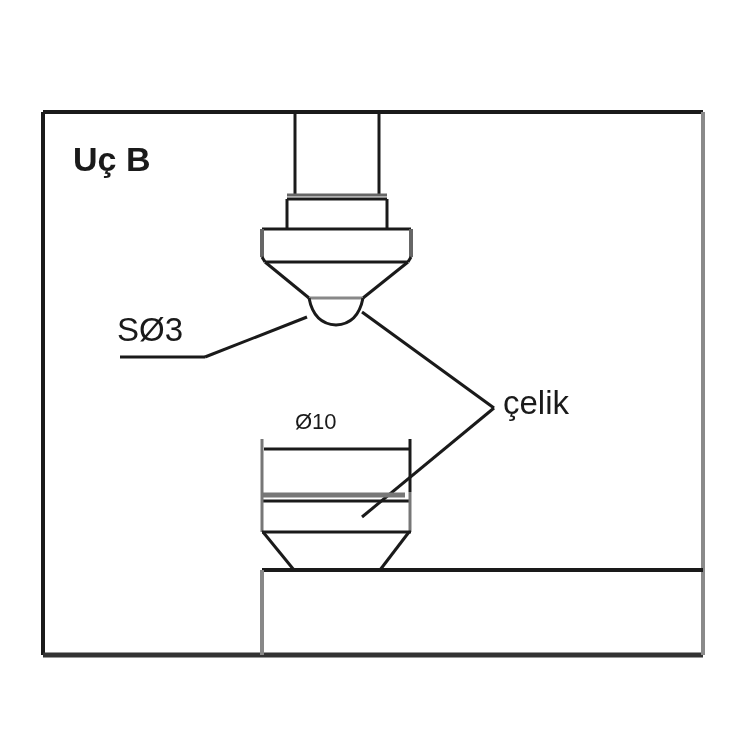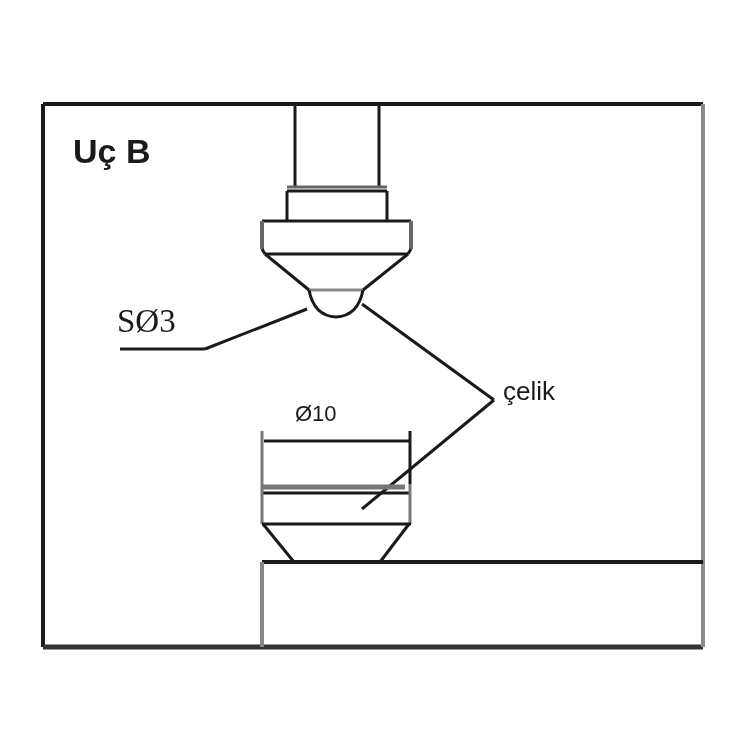--- a/index.html
+++ b/index.html
@@ -1,23 +1,23 @@
 <!DOCTYPE html>
 <html><head>
 <meta charset="utf-8">
 <style>
   html, body { margin:0; padding:0; background:#ffffff; }
   body { width:750px; height:750px; position:relative; overflow:hidden; }
-  #stage { position:absolute; left:0; top:4px; width:750px; height:614px;text-align:right; }
+  #stage { position:absolute; left:0; top:12px; width:750px; height:614px;text-align:right; }
   svg { position:absolute; left:0; top:0; }
   .lbl { position:absolute; font-family:"Liberation Sans", sans-serif; color:#1a1a1a; white-space:nowrap; line-height:1; }
   .title { left:73px; top:130px; font-size:34px; font-weight:bold; }
-  .s3 { left:117px; top:301px; font-size:33px;font-family:Liberation Serif, serif; }
+  .s3 { left:117px; top:301px; font-size:33px; }
   .d10 { left:295px; top:399px; font-size:22px; }
-  .celik { left:503px; top:374px; font-size:26px; }
+  .celik { left:503px; top:374px; font-size:33px; }
 </style>
 </head>
 <body>
 
 <div id="stage">
   <svg width="750" height="750" viewBox="0 0 750 750">
 
     <g fill="none">
       <line x1="43" y1="100" x2="703" y2="100" stroke="#1a1a1a" stroke-width="4"></line>
       <line x1="43" y1="100" x2="43" y2="643" stroke="#1a1a1a" stroke-width="4"></line>

